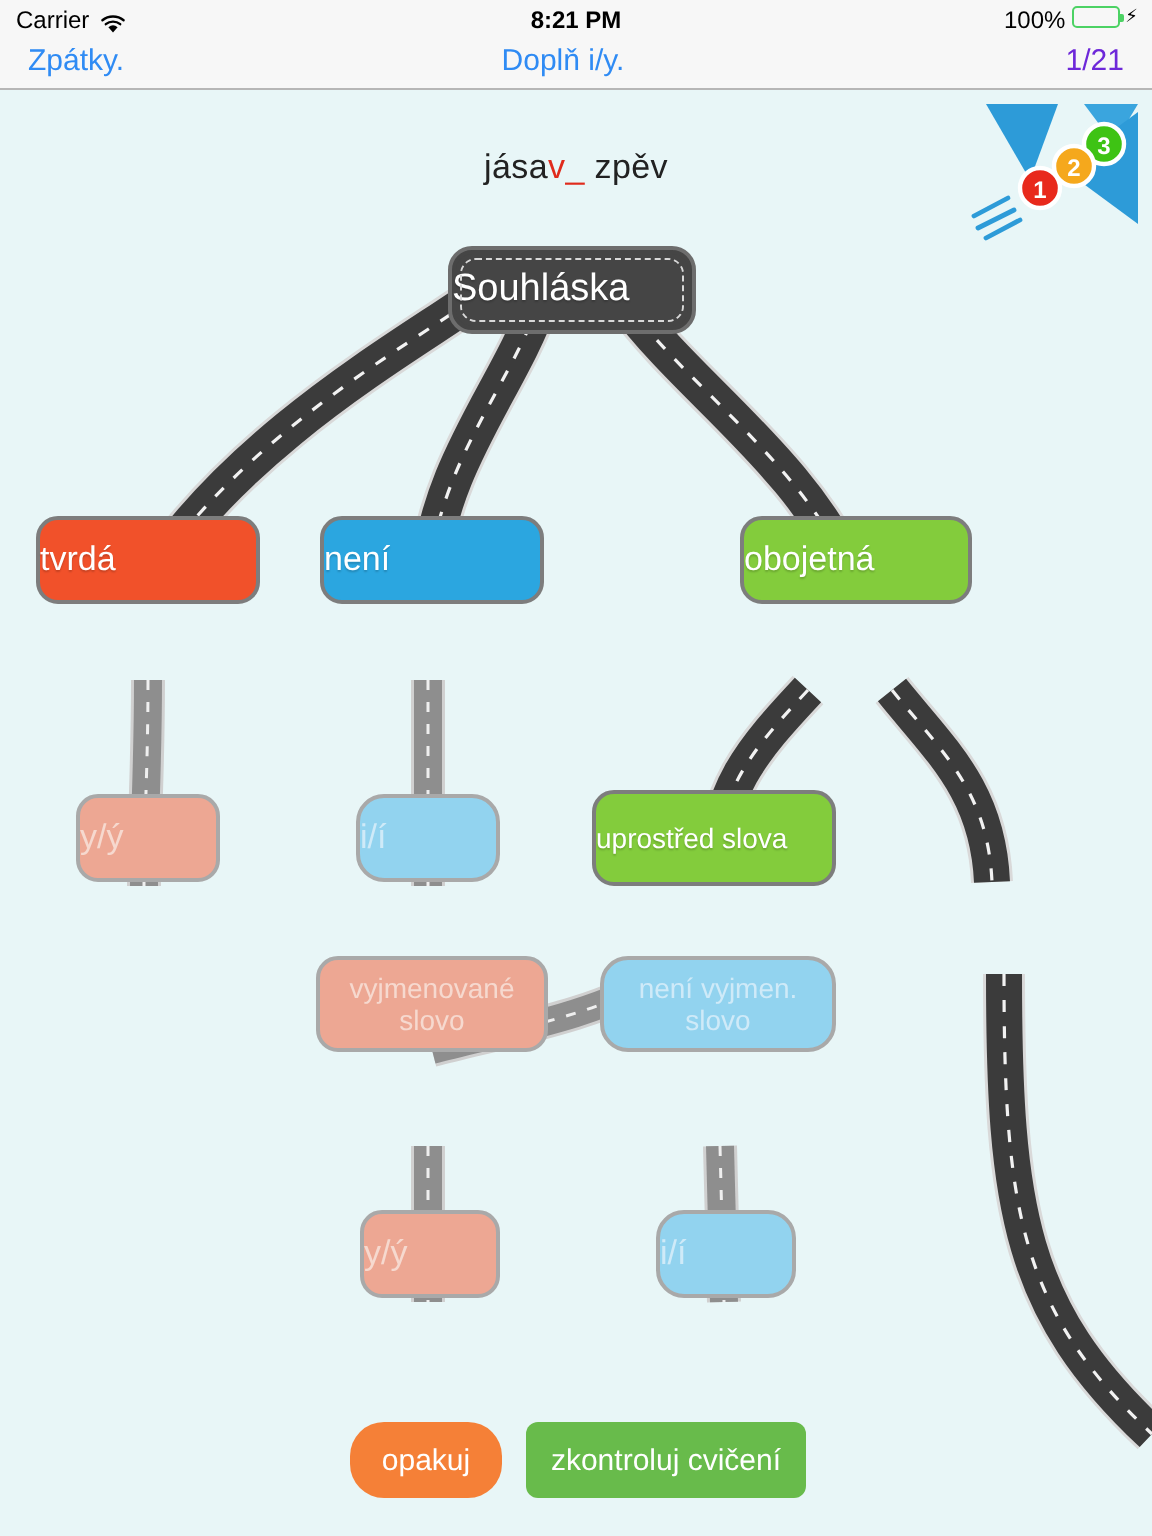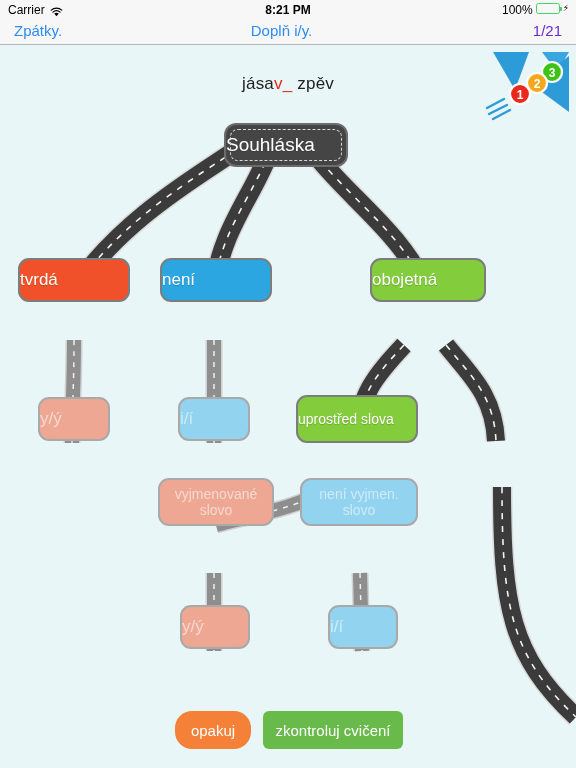--- a/index.html
+++ b/index.html
@@ -93,21 +93,21 @@
   }
   .node-root::before{
     content:"";position:absolute;left:4px;top:4px;right:4px;bottom:4px;
     border:1px dashed #d8d8d8;border-radius:8px;pointer-events:none;
   }
 
   .c-orange{background:#f1512a;}
   .c-blue{background:#2ba6e0;}
   .c-green{background:#83cc3c;}
   .c-faded-red{background:#eda793;border-color:#a9a9a9;color:#f6d9cf;text-shadow:none;}
-  .c-faded-blue{background:#92d3ef;border-color:#a9a9a9;color:#cfeaf8;text-shadow:none;}
+  .c-faded-blue{background:#92d3ef;border-color:#a9a9a9;color:#cfeaf8;text-shadow:none;border-radius:14px;}
 
   
   .btn{
     position:absolute;box-sizing:border-box;
     border-radius:6px;border:none;
     color:#fff;font-size:15px;
     display:flex;align-items:center;justify-content:center;
     font-family:inherit;cursor:pointer;
   }
   .btn-repeat{background:#f58037;border-radius:17px;}

